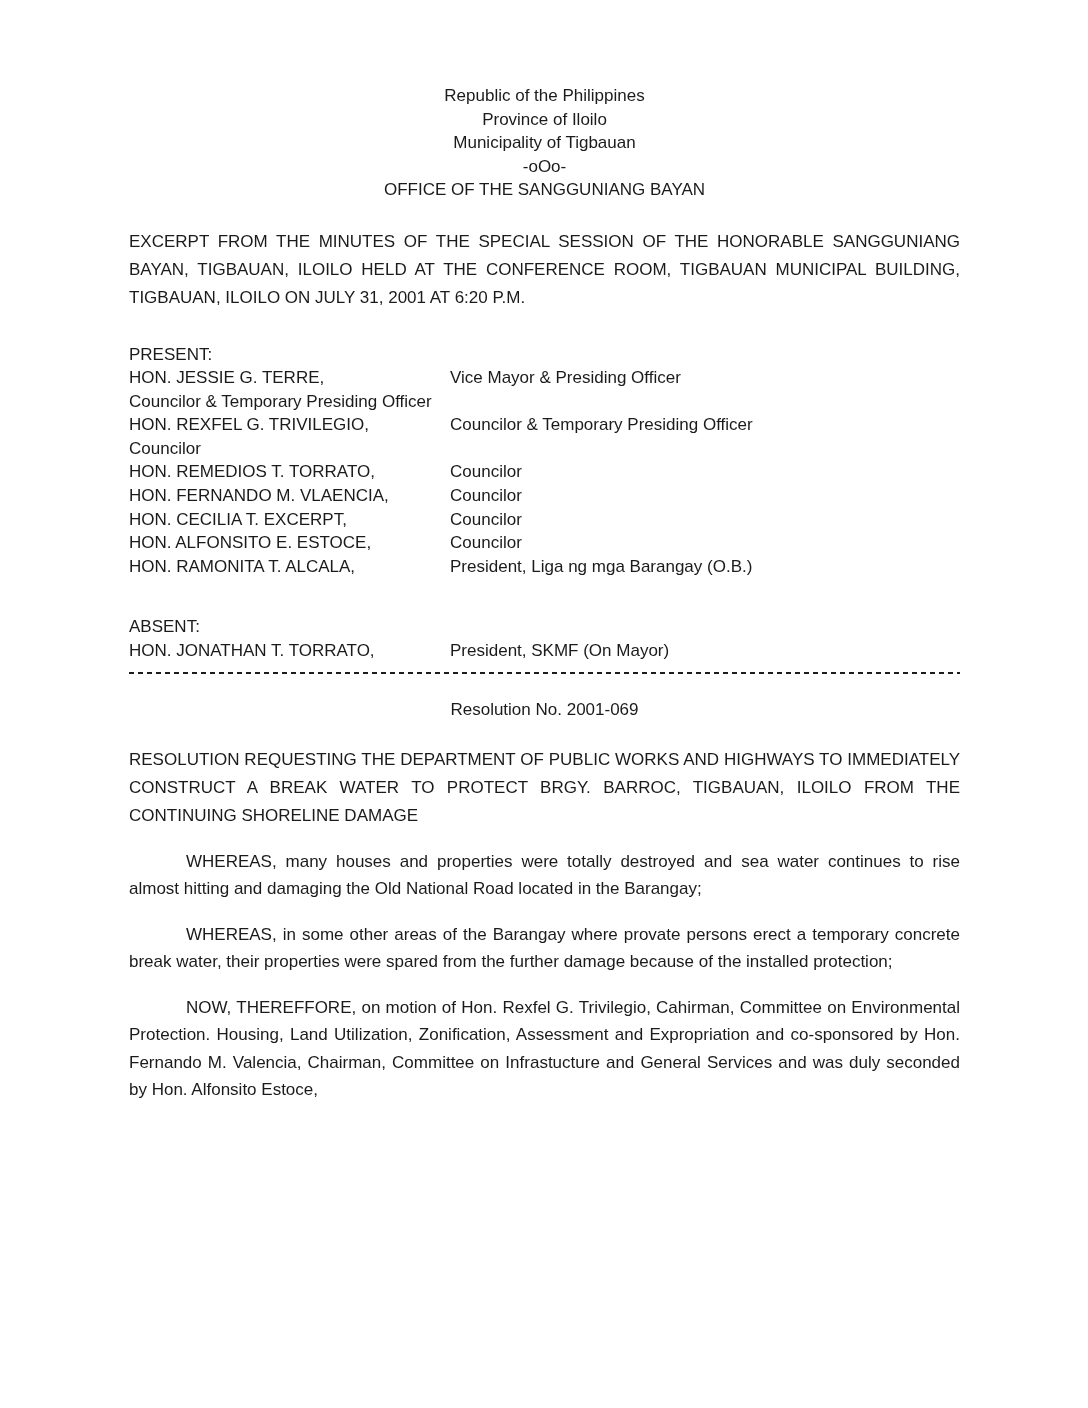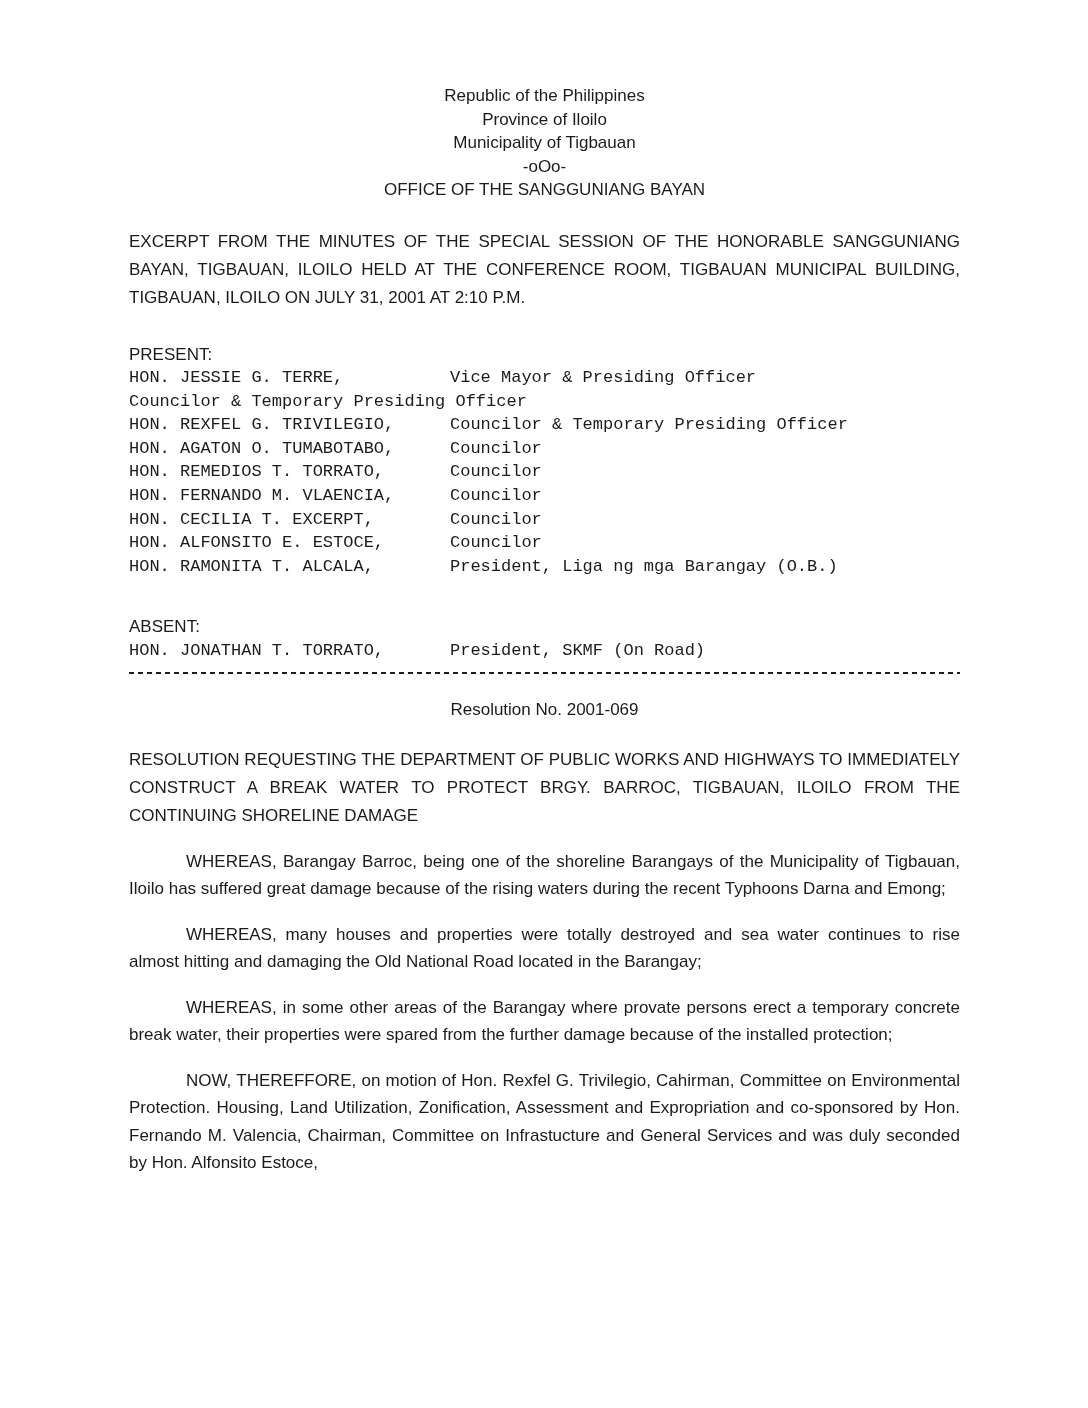--- a/index.html
+++ b/index.html
@@ -35,21 +35,20 @@
     line-height: 23.6px;
   }
   .roster.absent {
     margin-top: 37px;
   }
   .roster-label {
     line-height: 23.6px;
   }
   .member-row {
     display: flex;
-    font-family: Liberation Mono, monospace;
   }
   .member-name {
     flex: 0 0 321px;
     width: 321px;
   }
   .member-title {
     flex: 1 1 auto;
   }
   .divider {
     margin-top: 9px;
@@ -79,37 +78,36 @@
 <div class="page">
 
   <div class="hdr">
     <div>Republic of the Philippines</div>
     <div>Province of Iloilo</div>
     <div>Municipality of Tigbauan</div>
     <div>-oOo-</div>
     <div>OFFICE OF THE SANGGUNIANG BAYAN</div>
   </div>
 
-  <p class="excerpt">EXCERPT FROM THE MINUTES OF THE SPECIAL SESSION OF THE HONORABLE SANGGUNIANG BAYAN, TIGBAUAN, ILOILO HELD AT THE CONFERENCE ROOM, TIGBAUAN MUNICIPAL BUILDING, TIGBAUAN, ILOILO ON JULY 31, 2001 AT 2:10 P.M.</p>
+  <p class="excerpt">EXCERPT FROM THE MINUTES OF THE SPECIAL SESSION OF THE HONORABLE SANGGUNIANG BAYAN, TIGBAUAN, ILOILO HELD AT THE CONFERENCE ROOM, TIGBAUAN MUNICIPAL BUILDING, TIGBAUAN, ILOILO ON JULY 31, 2001 AT 6:20 P.M.</p>
 
   <div class="roster">
     <div class="roster-label">PRESENT:</div>
     <div class="member-row">
       <span class="member-name">HON. JESSIE G. TERRE,</span>
       <span class="member-title">Vice Mayor &amp; Presiding Officer</span>
     </div>
     <div class="member-row">
       <span class="member-title">Councilor &amp; Temporary Presiding Officer</span>
     </div>
     <div class="member-row">
       <span class="member-name">HON. REXFEL G. TRIVILEGIO,</span>
       <span class="member-title">Councilor &amp; Temporary Presiding Officer</span>
     </div>
     <div class="member-row">
-      <span class="member-name">HON. AGATON O. TUMABOTABO,</span>
       <span class="member-title">Councilor</span>
     </div>
     <div class="member-row">
       <span class="member-name">HON. REMEDIOS T. TORRATO,</span>
       <span class="member-title">Councilor</span>
     </div>
     <div class="member-row">
       <span class="member-name">HON. FERNANDO M. VLAENCIA,</span>
       <span class="member-title">Councilor</span>
     </div>
@@ -124,28 +122,27 @@
     <div class="member-row">
       <span class="member-name">HON. RAMONITA T. ALCALA,</span>
       <span class="member-title">President, Liga ng mga Barangay (O.B.)</span>
     </div>
   </div>
 
   <div class="roster absent">
     <div class="roster-label">ABSENT:</div>
     <div class="member-row">
       <span class="member-name">HON. JONATHAN T. TORRATO,</span>
-      <span class="member-title">President, SKMF (On Road)</span>
+      <span class="member-title">President, SKMF (On Mayor)</span>
     </div>
   </div>
 
   <div class="divider"></div>
 
   <div class="res-no">Resolution No. 2001-069</div>
 
   <p class="res-title">RESOLUTION REQUESTING THE DEPARTMENT OF PUBLIC WORKS AND HIGHWAYS TO IMMEDIATELY CONSTRUCT A BREAK WATER TO PROTECT BRGY. BARROC, TIGBAUAN, ILOILO FROM THE CONTINUING SHORELINE DAMAGE</p>
 
-  <p class="para">WHEREAS, Barangay Barroc, being one of the shoreline Barangays of the Municipality of Tigbauan, Iloilo has suffered great damage because of the rising waters during the recent Typhoons Darna and Emong;</p>
   <p class="para">WHEREAS, many houses and properties were totally destroyed and sea water continues to rise almost hitting and damaging the Old National Road located in the Barangay;</p>
   <p class="para">WHEREAS, in some other areas of the Barangay where provate persons erect a temporary concrete break water, their properties were spared from the further damage because of the installed protection;</p>
   <p class="para">NOW, THEREFFORE, on motion of Hon. Rexfel G. Trivilegio, Cahirman, Committee on Environmental Protection. Housing, Land Utilization, Zonification, Assessment and Expropriation and co-sponsored by Hon. Fernando M. Valencia, Chairman, Committee on Infrastucture and General Services and was duly seconded by Hon. Alfonsito Estoce,</p>
 
 </div>
 
 </body></html>

